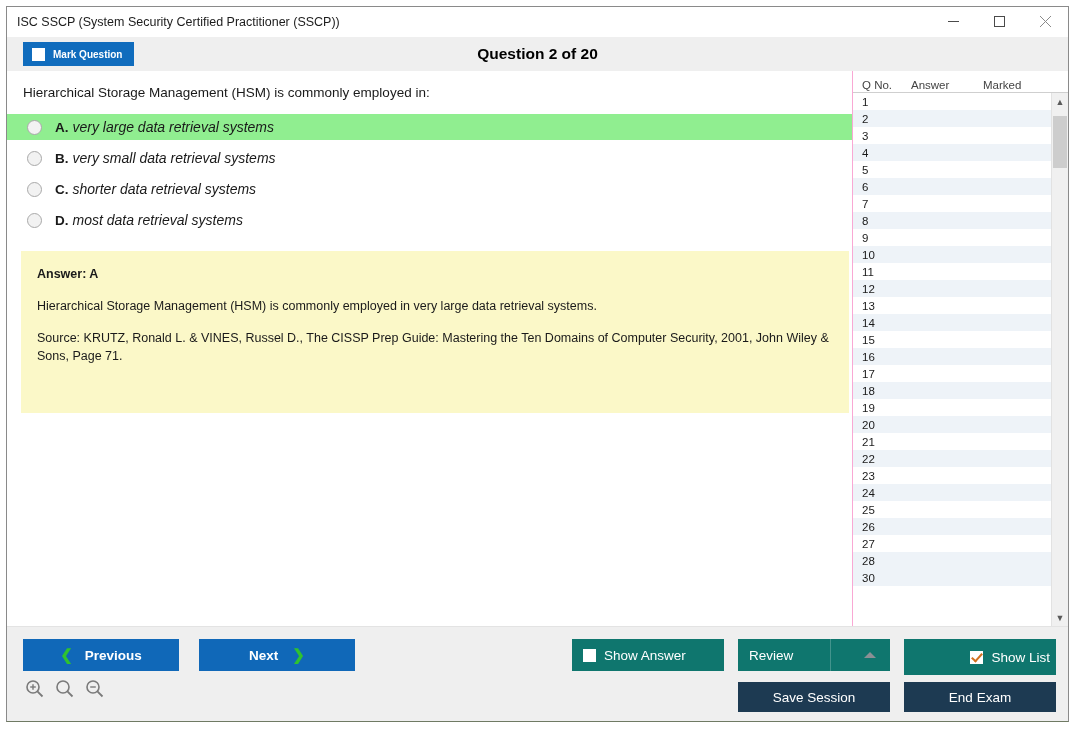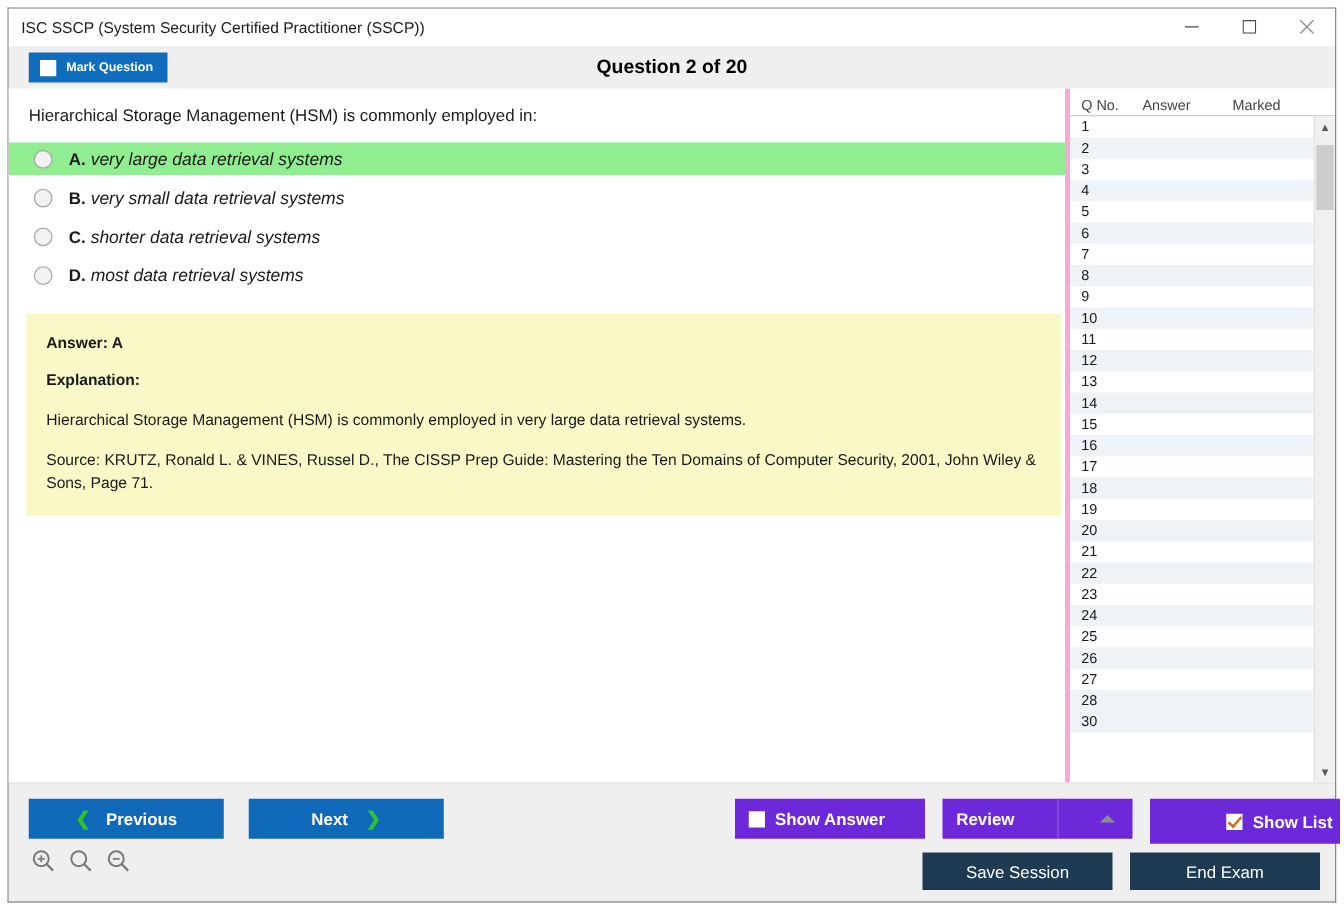--- a/index.html
+++ b/index.html
@@ -176,21 +176,21 @@
     color: #1a1a1a;
     line-height: 1.45;
     margin-bottom: 14px;
   }
   .exp-para:last-child { margin-bottom: 0; }
 
   
   #list-panel {
     flex: 1 1 auto;
     background: #ffffff;
-    border-left: 4px solid #f9a8d4;
+    border-left: 1px solid #f9a8d4;
     display: flex;
     flex-direction: column;
     min-width: 0;
   }
   #list-header {
     display: flex;
     height: 22px;
     align-items: center;
     border-bottom: 1px solid #cfcfcf;
     background: #ffffff;
@@ -276,21 +276,21 @@
     font-family: "Liberation Sans", sans-serif;
     font-size: 13.5px;
     font-weight: bold;
     color: #ffffff;
     cursor: pointer;
     display: flex;
     align-items: center;
     justify-content: center;
   }
   .btn-blue { background: #1068b8; }
-  .btn-orange { background: #6d28d9; font-weight: bold; margin-left: 16px; }
+  .btn-orange { background: #0f766e; font-weight: normal; }
   .btn-dark { background: #1d3a52; font-weight: normal; }
 
   #btn-previous { left: 16px;  top: 12px; width: 156px; height: 32px; }
   #btn-next     { left: 192px; top: 12px; width: 156px; height: 32px; }
   .chev { color: #2fc22f; font-size: 15px; font-weight: bold; }
   #btn-previous .chev { margin-right: 12px; }
   #btn-next .chev { margin-left: 14px; }
 
   #btn-show-answer { left: 565px; top: 12px; width: 152px; height: 32px; justify-content: flex-start; padding-left: 11px; }
   #btn-review      { left: 731px; top: 12px; width: 152px; height: 32px; justify-content: flex-start; padding-left: 11px; }
@@ -382,21 +382,20 @@
         </div>
         <div class="option-row">
           <span class="radio"></span>
           <span class="opt-letter">D.</span>
           <span class="opt-text">most data retrieval systems</span>
         </div>
       </div>
 
       <div id="explanation-panel">
         <div class="exp-head">Answer: A</div>
-        <div class="exp-head">Explanation:</div>
         <div class="exp-para">Hierarchical Storage Management (HSM) is commonly employed in very large data retrieval systems.</div>
         <div class="exp-para">Source: KRUTZ, Ronald L. &amp; VINES, Russel D., The CISSP Prep Guide: Mastering the Ten Domains of Computer Security, 2001, John Wiley &amp; Sons, Page 71.</div>
       </div>
     </div>
 
     <div id="list-panel">
       <div id="list-header">
         <div class="lh-cell lh-qno">Q No.</div>
         <div class="lh-cell lh-ans">Answer</div>
         <div class="lh-cell lh-mark">Marked</div>

